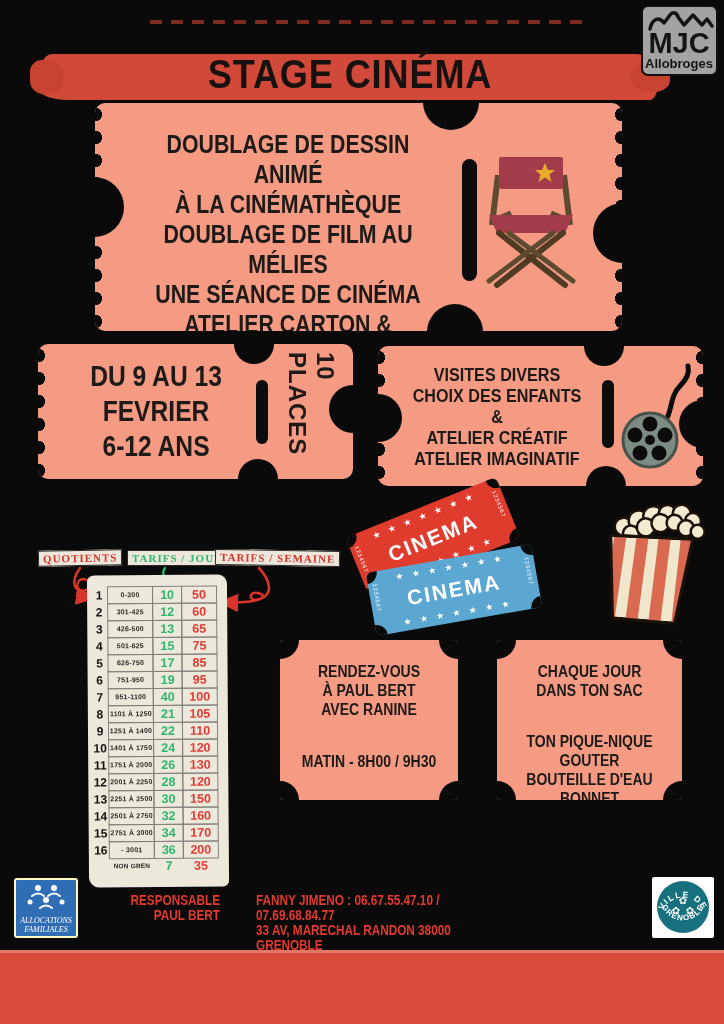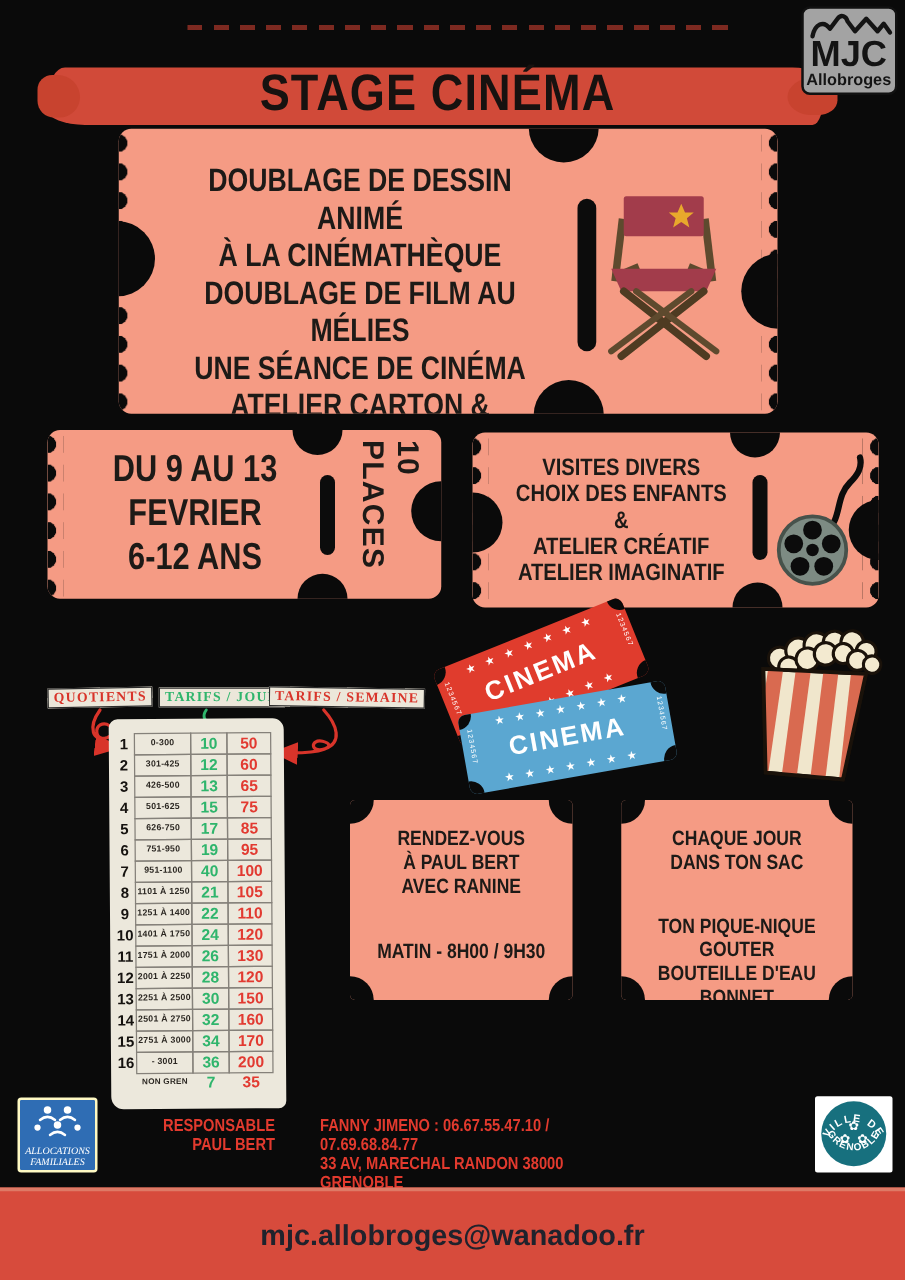--- a/index.html
+++ b/index.html
@@ -423,14 +423,13 @@
     <text font-family="Liberation Sans,sans-serif" font-size="8" font-weight="bold" fill="#ffffff" letter-spacing="1">
       <textPath href="#arcBot" startOffset="50%" text-anchor="middle">GRENOBLE</textPath>
     </text>
     <text x="31" y="27" text-anchor="middle" font-size="10" fill="#ffffff">✿</text>
     <text x="24" y="37" text-anchor="middle" font-size="10" fill="#ffffff">✿</text>
     <text x="38" y="37" text-anchor="middle" font-size="10" fill="#ffffff">✿</text>
   </svg>
 </div>
 
 <div class="abs footerbar">
-  <div class="f2">mjc.allobroges@wanadoo.fr</div>
 </div>
 
 </body></html>

